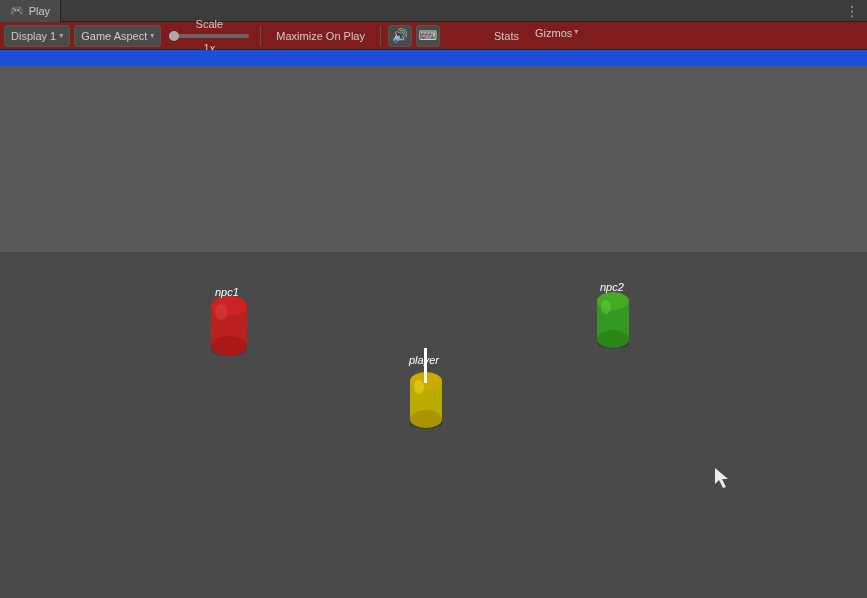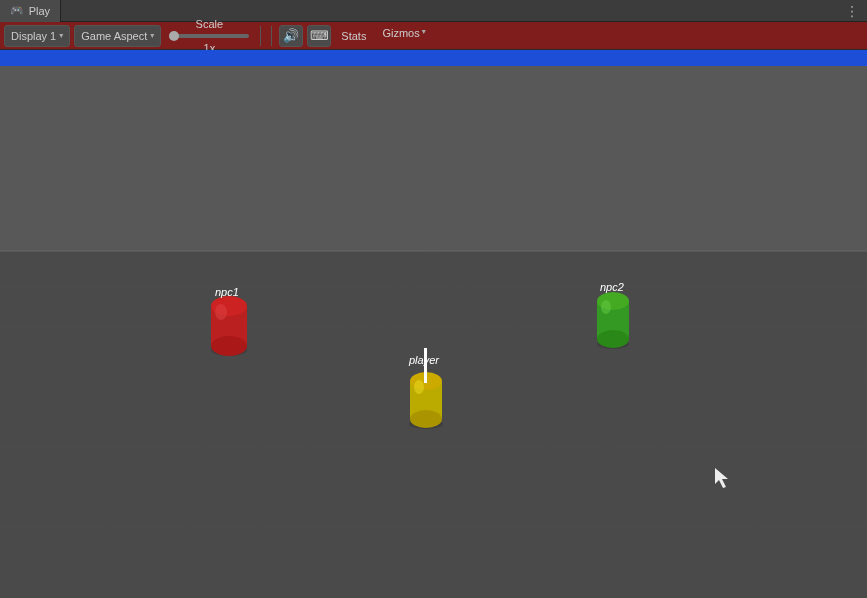--- a/index.html
+++ b/index.html
@@ -128,20 +128,21 @@
     }
 
     .toolbar-text-btn {
       display: flex;
       align-items: center;
       padding: 2px 6px;
       color: #ccc;
       font-size: 11px;
       cursor: pointer;
       height: 22px;
+      margin-left: 44px;
     }
 
     .gizmos-btn {
       display: flex;
       gap: 2px;
       padding: 2px 6px;
       color: #ccc;
       font-size: 11px;
       cursor: pointer;
       height: 22px;
@@ -191,20 +192,23 @@
   <div class="scale-section">
     <span>Scale</span>
     <div class="scale-slider">
       <div class="scale-slider-thumb"></div>
     </div>
     <span>1x</span>
   </div>
 
   <div class="separator"></div>
 
+  <div class="maximize-btn">
+    <span>Maximize On Play</span>
+  </div>
 
   <div class="separator"></div>
 
   <div class="toolbar-icon-btn">
     <span>🔊</span>
   </div>
 
   <div class="toolbar-icon-btn">
     <span>⌨</span>
   </div>

